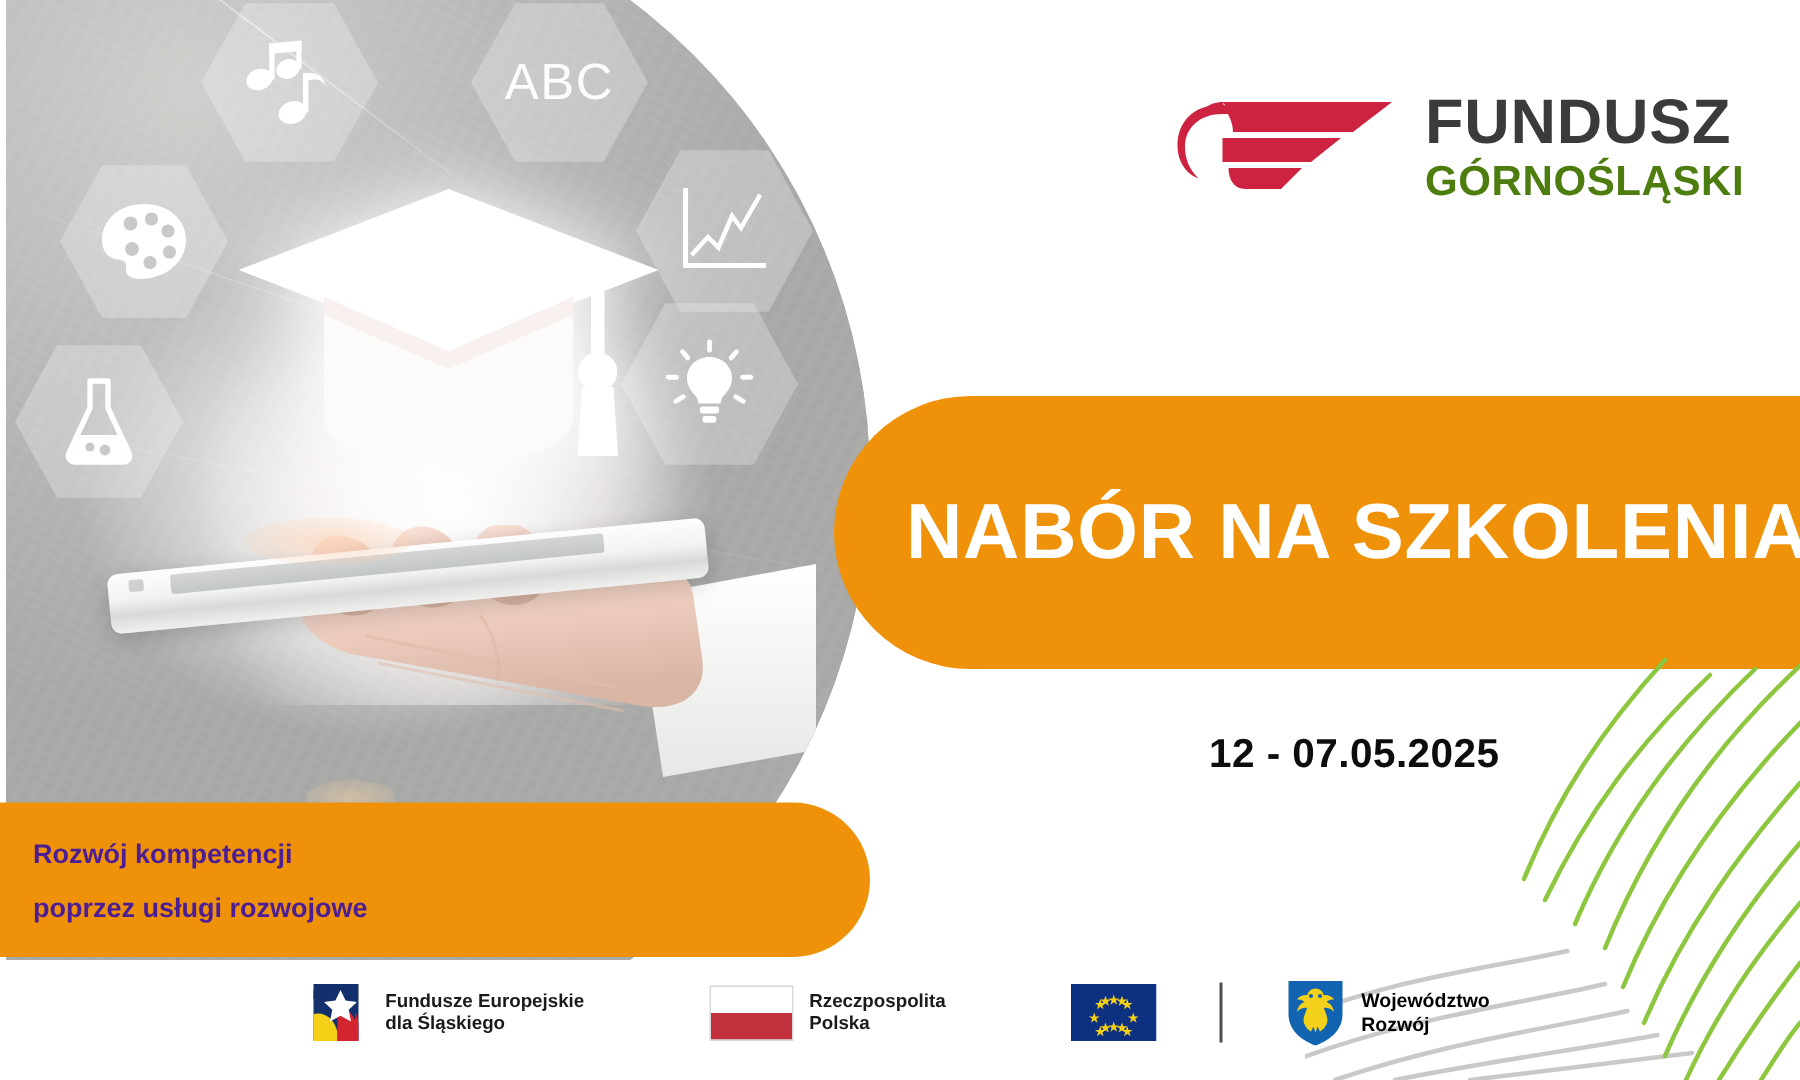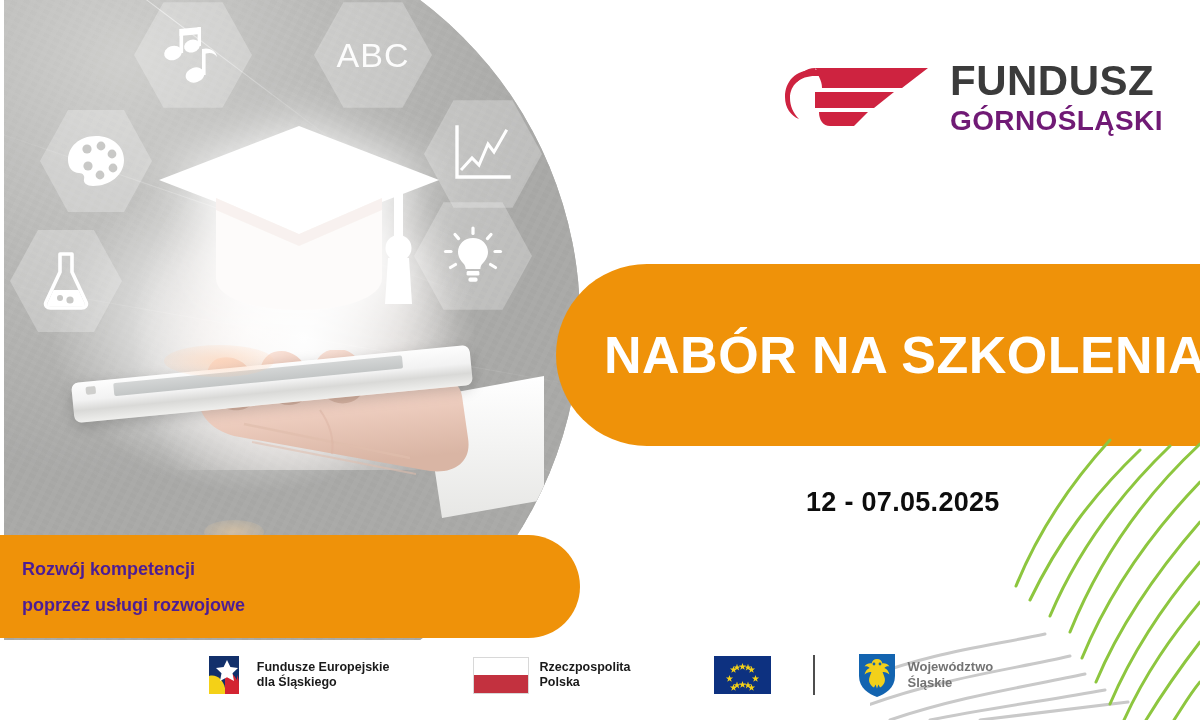--- a/index.html
+++ b/index.html
@@ -205,21 +205,21 @@
   .brand-words { line-height: 1; }
   .brand-line1 {
     font-size: 42px;
     font-weight: bold;
     color: #3b3b3b;
     letter-spacing: 0.5px;
   }
   .brand-line2 {
     font-size: 28px;
     font-weight: bold;
-    color: #701a75;
+    color: #4d7c0f;
     letter-spacing: 0.4px;
     margin-top: 5px;
   }
 
   
   .curves { position: absolute; right: 0; bottom: 0; width: 330px; height: 300px; }
 
   
   .footer {
     position: absolute;
@@ -234,21 +234,21 @@
   }
   .fblock { display: flex; align-items: center; gap: 10px; }
   .fcaption {
     font-size: 12.5px;
     font-weight: bold;
     color: #1a1a1a;
     line-height: 15px;
     white-space: nowrap;
   }
   .fcaption.right { text-align: right; }
-  .fcaption.blue { color: #737373; font-size: 13px; line-height: 16px; }
+  .fcaption.blue { color: #000000; font-size: 13px; line-height: 16px; }
   .fsep {
     width: 2px;
     height: 40px;
     background: #4d4d4d;
     margin: 0 26px;
   }
   .gap-lg { width: 52px; }
   .flag-pl {
     width: 56px; height: 37px;
     border: 1px solid #d8d8d8;
@@ -504,18 +504,18 @@
       <svg width="40" height="46" viewBox="0 0 40 46">
         <path d="M2 2 L38 2 L38 24 C38 36 28 42 20 45 C12 42 2 36 2 24 Z" fill="#1364b0"></path>
         <g fill="#f3d01a">
           <path d="M20 7 C17 7 15 9 14.6 11.4 C12 11 9 12 7.6 14.4 C9.6 14 11.6 14.6 12.6 16 C10 17 8 19.6 7.6 22.6 C9.6 20.6 12 19.6 14.4 20 L12.6 25 C11 29 13 33.4 17 35.6 L18.6 32.4 L20 36.4 L21.4 32.4 L23 35.6 C27 33.4 29 29 27.4 25 L25.6 20 C28 19.6 30.4 20.6 32.4 22.6 C32 19.6 30 17 27.4 16 C28.4 14.6 30.4 14 32.4 14.4 C31 12 28 11 25.4 11.4 C25 9 23 7 20 7 Z"></path>
         </g>
         <circle cx="17" cy="12" r="1.4" fill="#1364b0"></circle>
         <circle cx="23" cy="12" r="1.4" fill="#1364b0"></circle>
       </svg>
       <div class="fcaption blue">
         <div>Województwo</div>
-        <div>Śląskie</div>
+        <div>Rozwój</div>
       </div>
     </div>
   </div>
 
 </div>
 
 </body></html>

